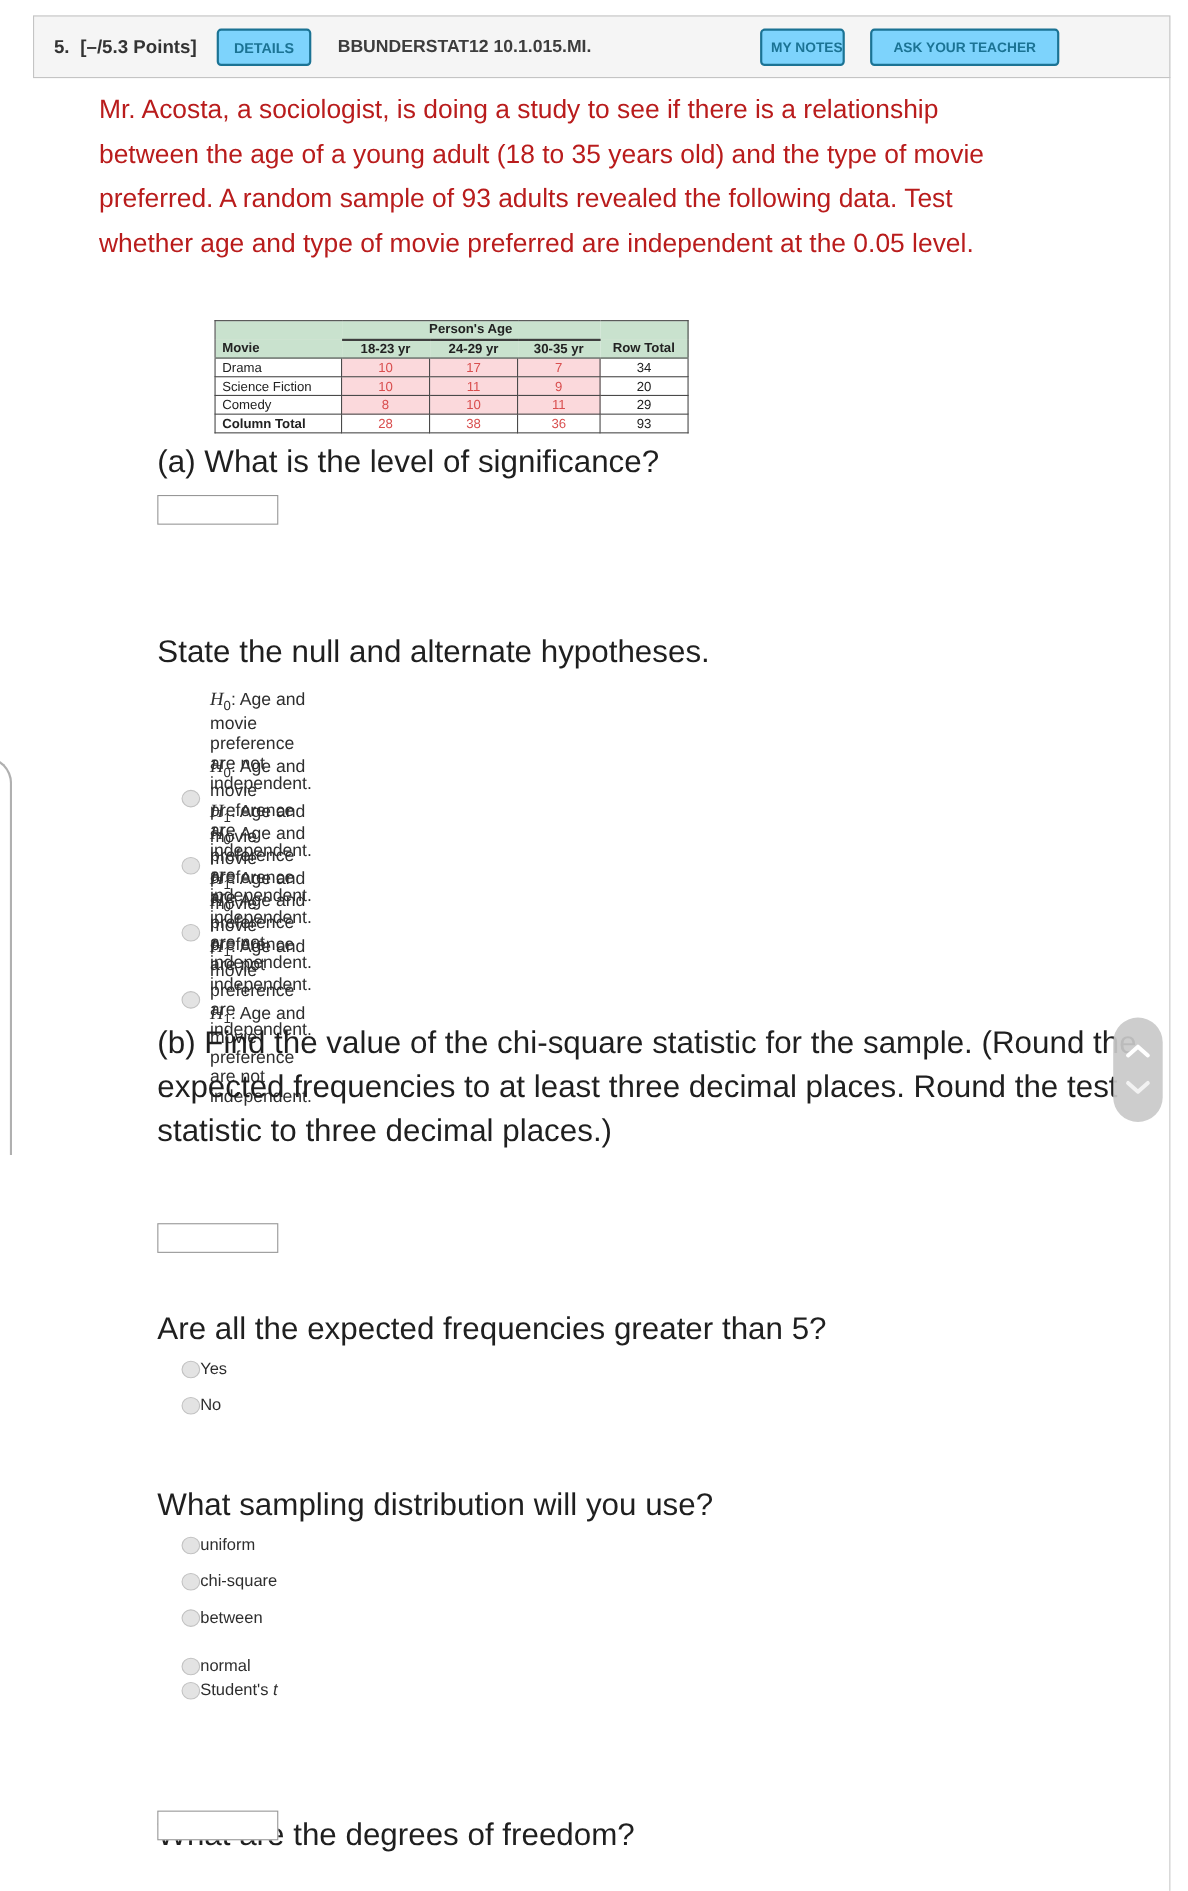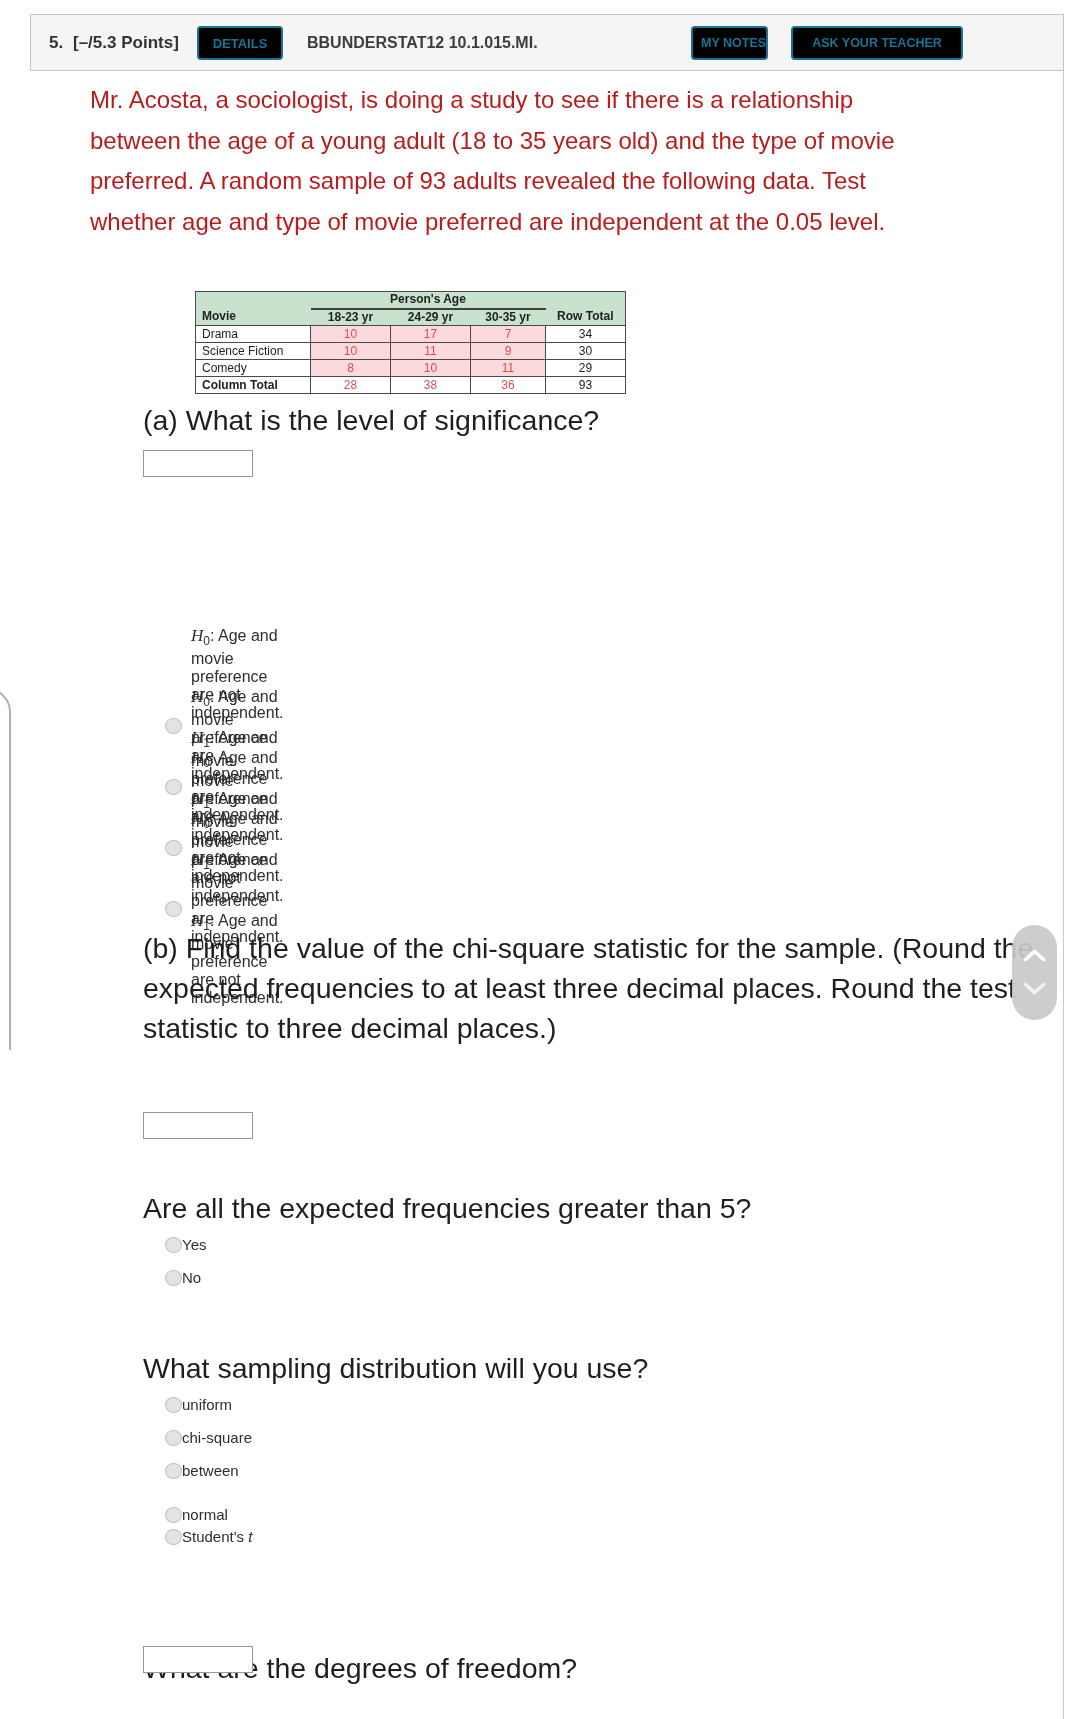--- a/index.html
+++ b/index.html
@@ -15,21 +15,21 @@
   *{box-sizing:border-box;margin:0;padding:0;}
   html,body{width:1080px;height:1719px;background:#ffffff;
     font-family:"Liberation Sans",sans-serif;color:var(--ink);overflow:hidden;}
   .page{position:relative;width:1080px;height:1719px;background:#fff;}
 
   
   .qheader{position:absolute;left:30px;top:14px;width:1034px;height:57px;
     background:var(--hdr-bg);border:1px solid var(--hdr-border);}
   .qnum{position:absolute;left:18px;top:18px;font-size:17px;font-weight:bold;color:#333;}
   .qpoints{position:absolute;left:42px;top:18px;font-size:17px;font-weight:bold;color:#333;}
-  .tealbtn{position:absolute;top:11px;height:34px;background:#000000;
+  .tealbtn{position:absolute;top:11px;height:34px;background:#7dd3fc;
     border:2px solid var(--accent);border-radius:4px;color:var(--accent);
     font-family:"Liberation Sans",sans-serif;font-size:13px;font-weight:bold;
     padding:0 13px;cursor:pointer;white-space:nowrap;}
   .btn-details{left:166px;width:86px;}
   .qcode{position:absolute;left:276px;top:19px;font-size:16px;font-weight:bold;color:#3d3d3d;}
   .btn-mynotes{left:660px;width:77px;font-size:12.5px;padding:0 8px;}
   .btn-ask{left:760px;width:172px;font-size:12.5px;}
 
   
   .right-border{position:absolute;left:1063px;top:70px;width:1px;height:1649px;background:#c9c9c9;}
@@ -142,21 +142,21 @@
       <td class="pink">10</td>
           <td class="pink">17</td>
           <td class="pink">7</td>
       <td>34</td>
     </tr>
         <tr>
       <td class="label">Science Fiction</td>
       <td class="pink">10</td>
           <td class="pink">11</td>
           <td class="pink">9</td>
-      <td>30</td>
+      <td>20</td>
     </tr>
         <tr>
       <td class="label">Comedy</td>
       <td class="pink">8</td>
           <td class="pink">10</td>
           <td class="pink">11</td>
       <td>29</td>
     </tr>
     <tr>
       <td class="label bold">Column Total</td>
@@ -164,20 +164,21 @@
           <td class="redw">38</td>
           <td class="redw">36</td>
       <td>93</td>
     </tr>
   </tbody>
     </table>
 
   <div class="prompt" id="part-a-prompt">(a) What is the level of significance?</div>
   <input class="answer-input" id="input-a" type="text" value="" style="">
 
+  <div class="prompt" id="hyp-heading">State the null and alternate hypotheses.</div>
   <div class="hyp-options" id="hyp-options">
       <div class="hyp-option" style="top:0px">
      <span class="radio"></span>
      <div class="hyp-lines">
        <div class="hyp-line"><span class="mi">H</span><sub>0</sub>: Age and movie preference are not independent.</div>
        <div class="hyp-line"><span class="mi">H</span><sub>1</sub>: Age and movie preference are independent.</div>
      </div>
    </div>
       <div class="hyp-option" style="top:61px">
      <span class="radio"></span>

